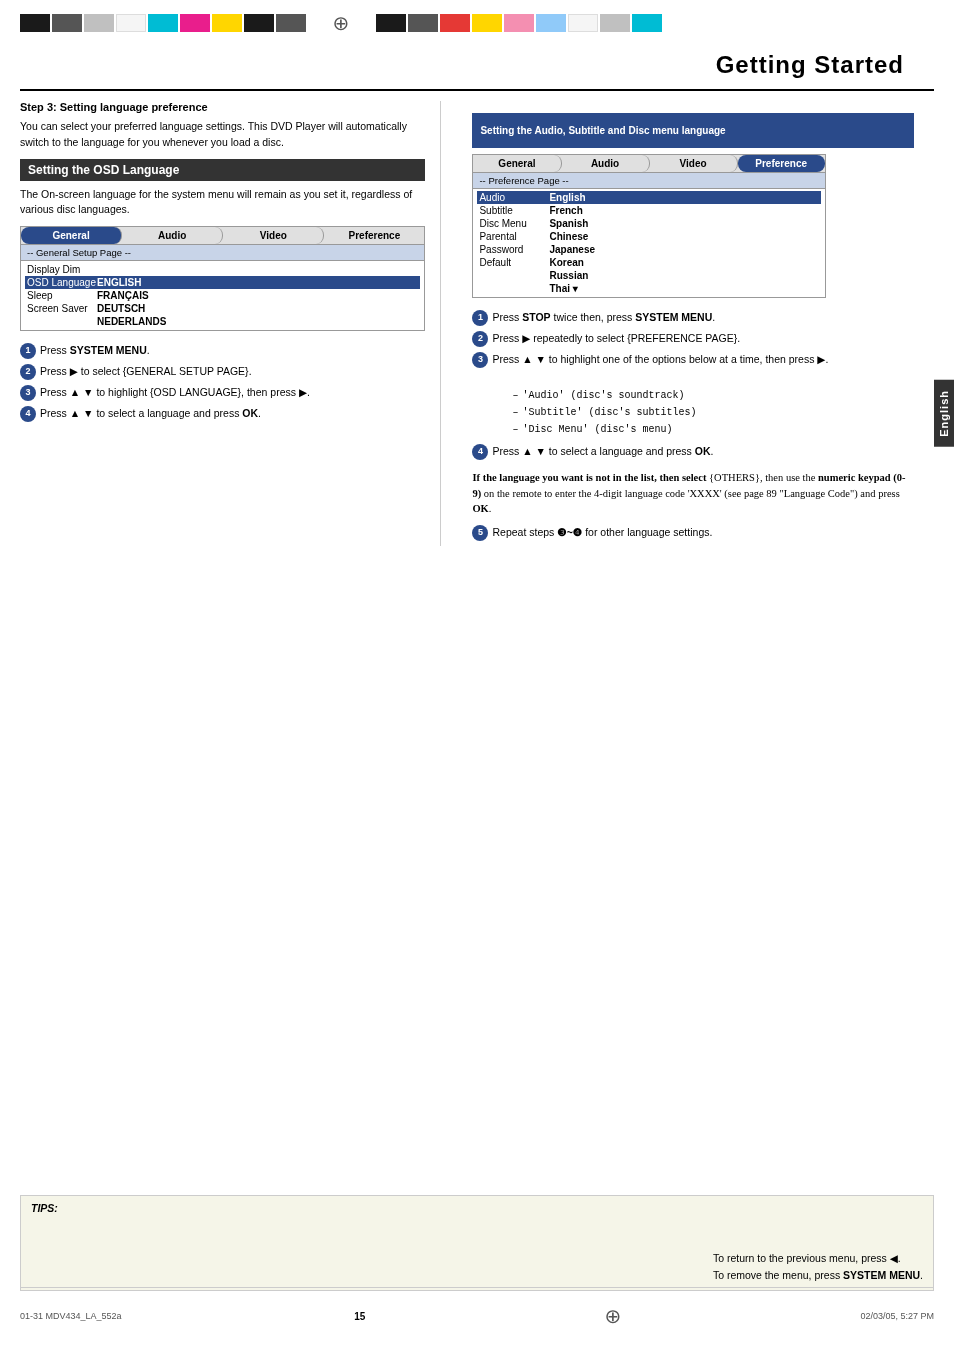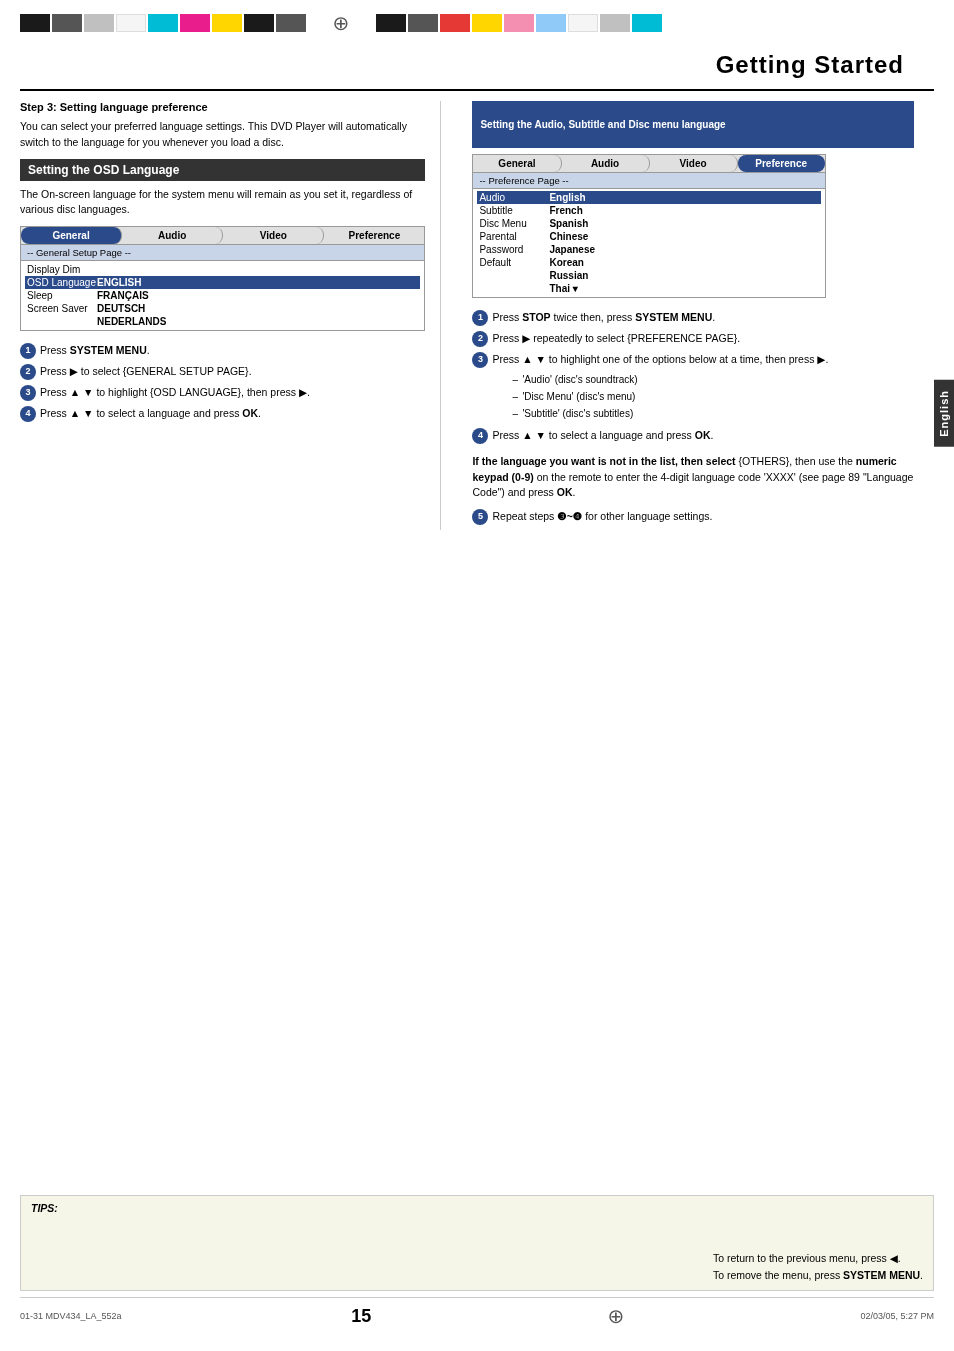--- a/index.html
+++ b/index.html
@@ -95,24 +95,25 @@
       background: #333;
       color: #fff;
       padding: 4px 8px;
       font-size: 12px;
       font-weight: bold;
       margin-bottom: 6px;
     }
     .section-header-box-blue {
       background: #2a4a8a;
       color: #fff;
-      padding: 18px 8px;
+      padding: 12px 8px;
       font-size: 10px;
       font-weight: bold;
       margin-bottom: 6px;
+      margin-top: 12px;
     }
 
     .body-text {
       font-size: 10.5px;
       line-height: 1.5;
       margin-bottom: 8px;
     }
 
     
     .menu-table {
@@ -189,41 +190,43 @@
     .right-menu-table {
       border: 1px solid #999;
       width: 80%;
       margin-bottom: 12px;
       font-size: 10px;
     }
 
     
     .bullet-list {
       margin-left: 20px;
-      margin-top: 4px;
+      margin-top: 20px;
+      font-family: Liberation Mono, monospace;
     }
     .bullet-list li {
       list-style: none;
       padding-left: 10px;
       position: relative;
       margin-bottom: 2px;
       font-size: 10px;
     }
     .bullet-list li::before {
       content: '–';
       position: absolute;
       left: 0;
     }
 
     
     .note-box {
       font-size: 10.5px;
       line-height: 1.5;
       margin-bottom: 8px;
       margin-top: 5px;
+      font-family: Liberation Serif, serif;
     }
     .note-box strong { font-weight: bold; }
 
     
     .tips-bar {
       position: absolute;
       bottom: 60px;
       left: 20px;
       right: 20px;
       border: 1px solid #ccc;
@@ -250,25 +253,25 @@
       position: absolute;
       bottom: 20px;
       left: 20px;
       right: 20px;
       display: flex;
       justify-content: space-between;
       align-items: center;
       font-size: 9px;
       color: #555;
       border-top: 1px solid #ccc;
-      padding-top: 3px;
+      padding-top: 13px;
     }
 
     .page-number {
-      font-size: 18px;
+      font-size: 10px;
       font-weight: bold;
       color: #000;
     }
 
     
     .seg-black { background: #1a1a1a; }
     .seg-cyan { background: #00bcd4; }
     .seg-magenta { background: #e91e8c; }
     .seg-yellow { background: #ffd600; }
     .seg-white { background: #f5f5f5; border: 1px solid #ddd; }
@@ -460,22 +463,22 @@
         <span class="circle-num">2</span>
         <span class="step-text">Press ▶ repeatedly to select {PREFERENCE PAGE}.</span>
       </div>
 
       <div class="step-item">
         <span class="circle-num">3</span>
         <span class="step-text">
           Press ▲ ▼ to highlight one of the options below at a time, then press ▶.
           <ul class="bullet-list">
             <li>'Audio' (disc's soundtrack)</li>
+            <li>'Subtitle' (disc's subtitles)</li>
             <li>'Disc Menu' (disc's menu)</li>
-            <li>'Subtitle' (disc's subtitles)</li>
           </ul>
         </span>
       </div>
 
       <div class="step-item">
         <span class="circle-num">4</span>
         <span class="step-text">Press ▲ ▼ to select a language and press <strong>OK</strong>.</span>
       </div>
 
     </div>

